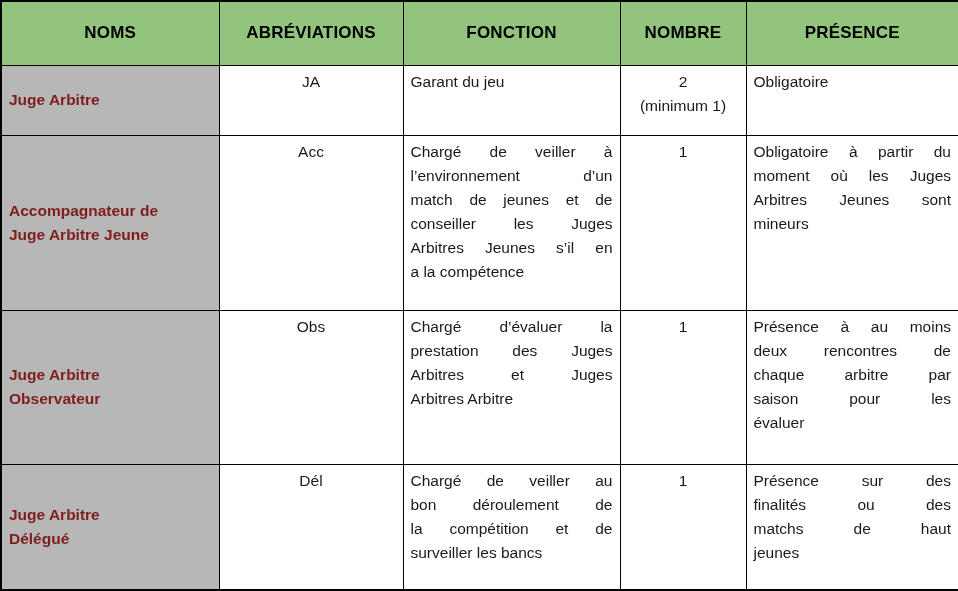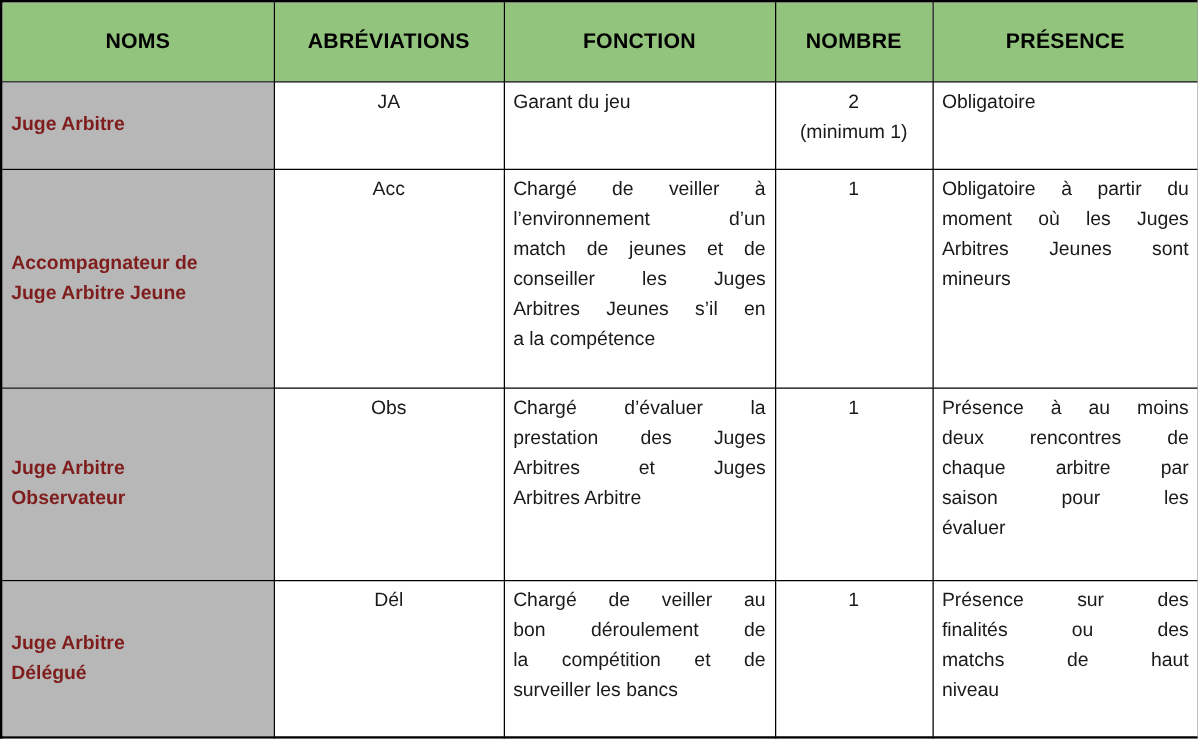--- a/index.html
+++ b/index.html
@@ -144,17 +144,17 @@
           <div class="jl">Chargé de veiller au</div>
           <div class="jl">bon déroulement de</div>
           <div class="jl">la compétition et de</div>
           <div class="jl jl-last">surveiller les bancs</div>
         </td>
       <td class="num">1</td>
       <td class="pres">
           <div class="jl">Présence sur des</div>
           <div class="jl">finalités ou des</div>
           <div class="jl">matchs de haut</div>
-          <div class="jl jl-last">niveau</div>
+          <div class="jl jl-last">jeunes</div>
         </td>
     </tr>
   </tbody>
 </table>
 
 </body></html>

